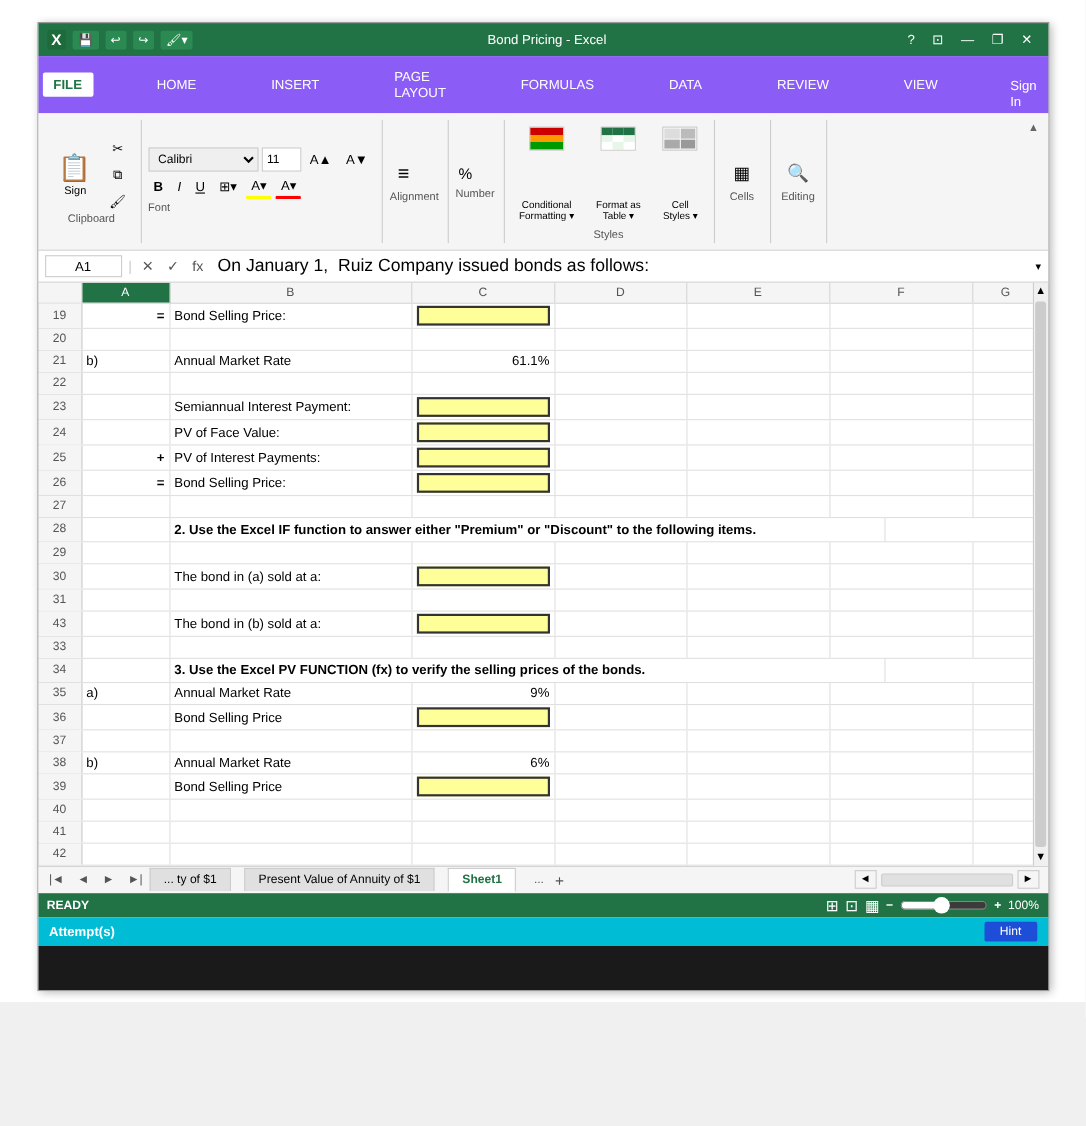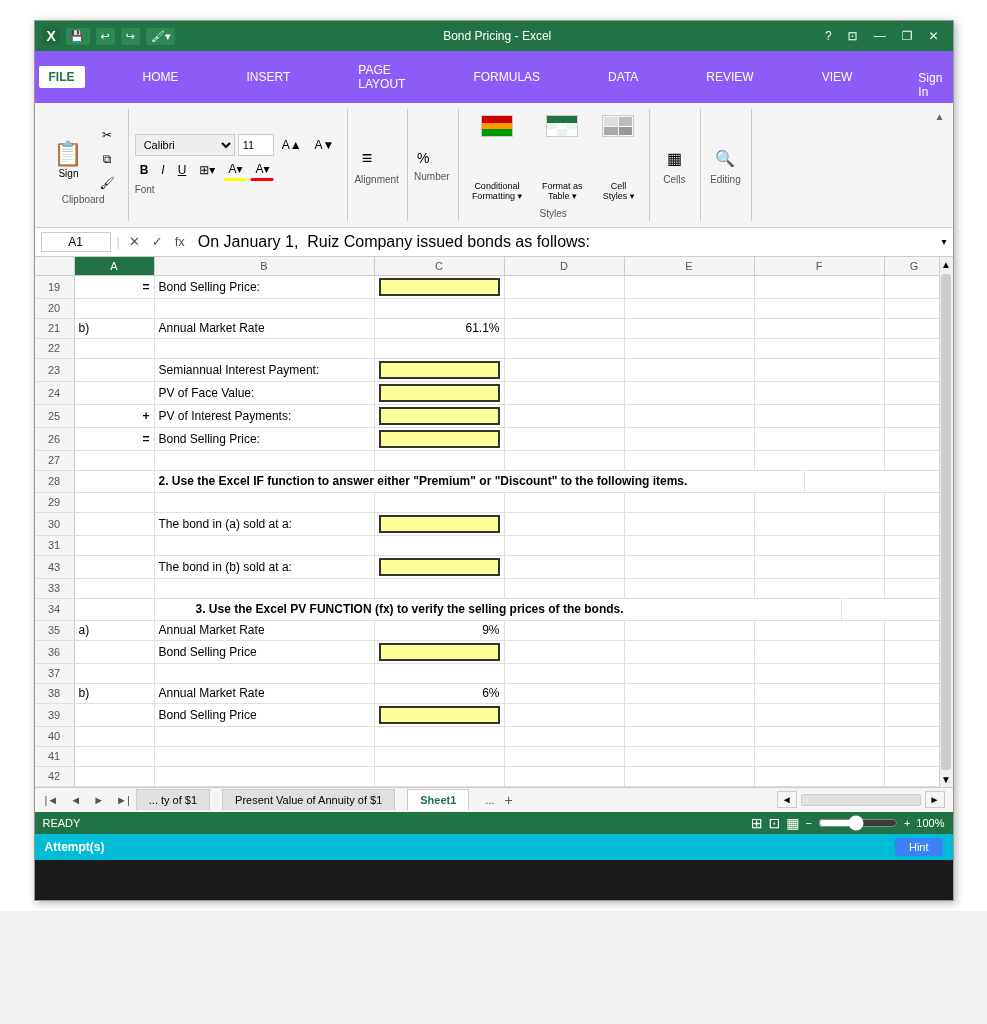--- a/index.html
+++ b/index.html
@@ -73,30 +73,30 @@
     .sheet-tab { padding: 4px 12px; font-size: 11px; border: 1px solid #ccc; border-bottom: none; background: #e0e0e0; cursor: pointer; margin-right: 12px; }
     .sheet-tab.active { background: white; color: #217346; font-weight: bold; border-bottom: 1px solid white; }
     .sheet-tab-dots { font-size: 11px; color: #555; padding: 4px 4px; }
     .sheet-add-btn { background: transparent; border: none; cursor: pointer; padding: 4px 6px; color: #555; font-size: 14px; }
     .scroll-area { display: flex; align-items: center; flex: 1; justify-content: flex-end; gap: 2px; padding-right: 4px; }
     .scroll-arrow { background: transparent; border: 1px solid #ccc; cursor: pointer; font-size: 10px; padding: 2px 4px; }
     .scroll-track { background: #e0e0e0; height: 12px; flex: 1; max-width: 120px; border: 1px solid #ccc; border-radius: 2px; margin: 0 2px; }
 
     
     .status-bar { background: #217346; display: flex; align-items: center; padding: 3px 8px; gap: 10px; }
-    .status-text { color: white; font-size: 11px; font-weight: normal; }
+    .status-text { color: white; font-size: 11px; font-weight: bold; }
     .status-right { margin-left: auto; display: flex; align-items: center; gap: 6px; }
     .status-icon { color: white; font-size: 14px; cursor: pointer; }
     .status-zoom { color: white; font-size: 11px; }
     .zoom-slider { width: 80px; accent-color: white; }
 
     
     .attempts-bar { background: #00bcd4; display: flex; align-items: center; padding: 4px 10px; }
     .attempts-text { color: white; font-size: 12px; font-weight: bold; }
-    .hint-btn { margin-left: auto; background: #3b82f6; border: none; color: white; font-size: 11px; padding: 3px 14px; cursor: pointer; border-radius: 2px; }
+    .hint-btn { margin-left: auto; background: #1d4ed8; border: none; color: white; font-size: 11px; padding: 3px 14px; cursor: pointer; border-radius: 2px; }
 
     
     .black-bar { background: #1a1a1a; height: 40px; }
 
     
   </style>
 </head>
 <body>
 
 <div class="page-wrapper">
@@ -454,21 +454,21 @@
             <div class="grid-cell cell-c"></div>
             <div class="grid-cell cell-d"></div>
             <div class="grid-cell cell-e"></div>
             <div class="grid-cell cell-f"></div>
             <div class="grid-cell cell-g"></div>
           </div>
 
           <div class="grid-row" style="min-height:22px;">
             <div class="row-num">34</div>
             <div class="grid-cell cell-a"></div>
-            <div class="grid-cell" style="width:650px;font-weight:bold;font-size:12px;margin-left:37px;">3.  Use the Excel PV FUNCTION (fx) to verify the selling prices of the bonds.</div>
+            <div class="grid-cell" style="width:650px;font-weight:bold;font-size:12px;">3.  Use the Excel PV FUNCTION (fx) to verify the selling prices of the bonds.</div>
           </div>
 
           <div class="grid-row">
             <div class="row-num">35</div>
             <div class="grid-cell cell-a">a)</div>
             <div class="grid-cell cell-b">Annual Market Rate</div>
             <div class="grid-cell cell-c cell-right">9%</div>
             <div class="grid-cell cell-d"></div>
             <div class="grid-cell cell-e"></div>
             <div class="grid-cell cell-f"></div>

